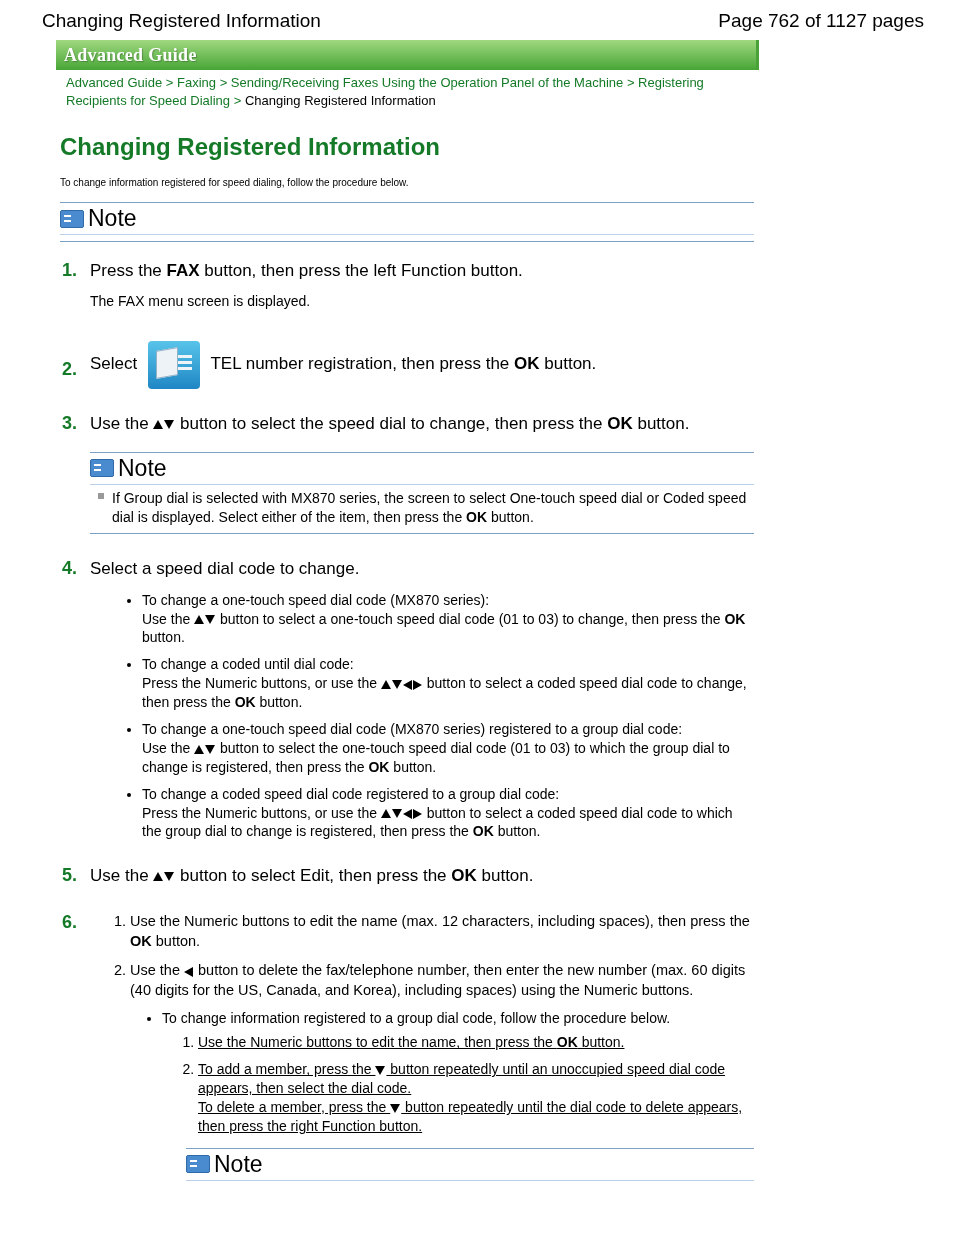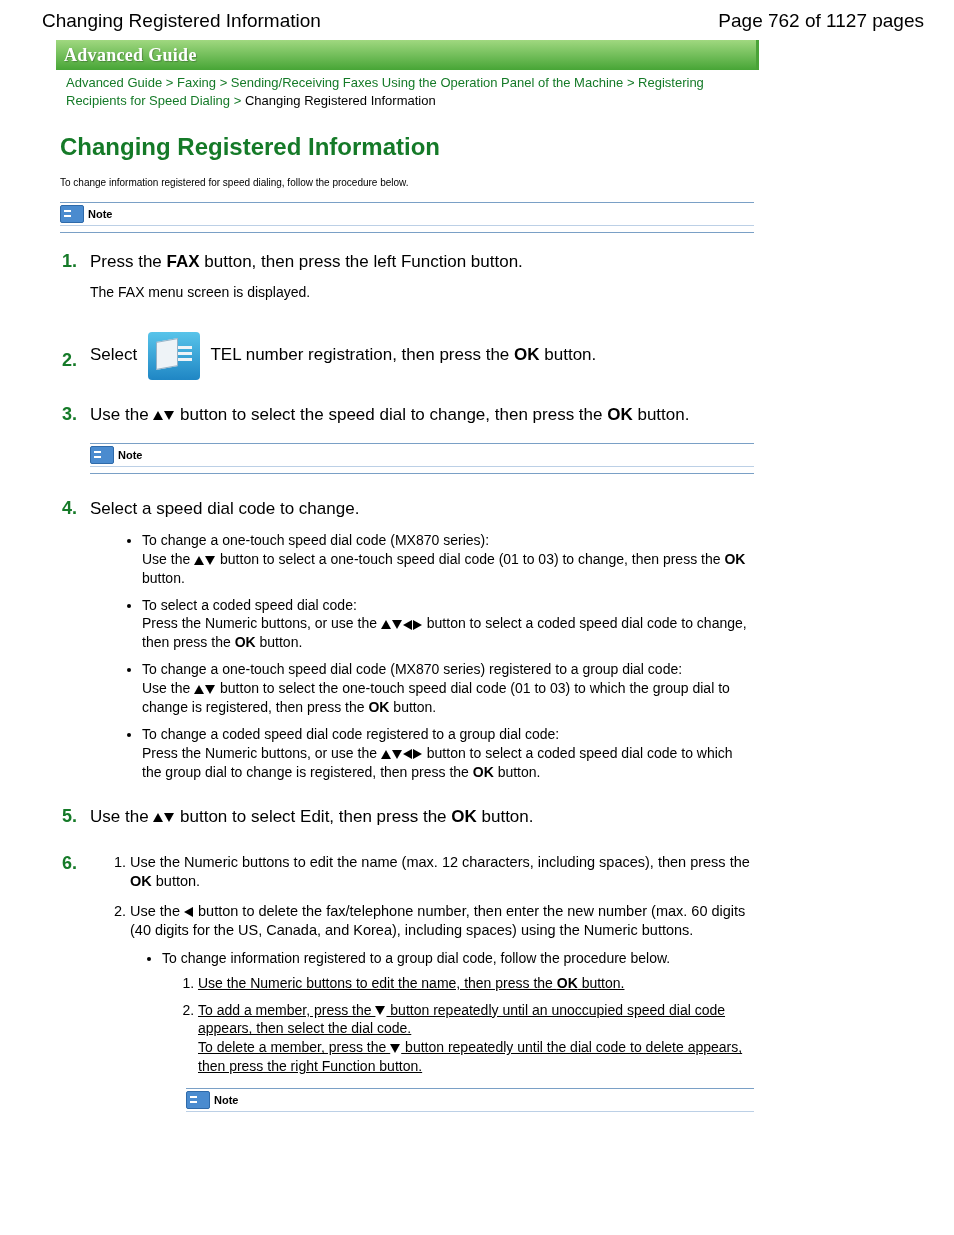--- a/index.html
+++ b/index.html
@@ -54,22 +54,22 @@
   .note-section {
     border-top: 1px solid #7aa0c6;
     border-bottom: 1px solid #7aa0c6;
     margin: 6px 0 18px 0;
     padding: 2px 0 6px 0;
   }
   .note-label {
     display: flex;
     align-items: center;
     gap: 4px;
-    font-weight: bold;
-    font-size: 11px;
+    font-weight: normal;
+    font-size: 23px;
     padding-bottom: 2px;
     border-bottom: 1px solid #bcd0e6;
   }
   .note-icon {
     width: 22px;
     height: 16px;
     background: #4a8bcf;
     border: 1px solid #2f6aa9;
     border-radius: 2px;
     display: inline-block;
@@ -246,33 +246,37 @@
       <div class="step-head">
         <span>Use the </span>
         <span><span class="arw up"></span><span class="arw down"></span></span>
         <span> button to select the speed dial to change, then press the </span><span class="bold">OK</span><span> button.</span>
       </div>
       <div class="note-section" style="margin:16px 0 0 0;">
         <div class="note-label">
           <span class="note-icon"></span>
           <span>Note</span>
         </div>
+        <div class="note-body">
+          <span class="bullet"></span>
+          <span>If Group dial is selected with MX870 series, the screen to select One-touch speed dial or Coded speed dial is displayed. Select either of the item, then press the </span><span class="bold">OK</span><span> button.</span>
+        </div>
       </div>
     </li>
 
     <li>
       <span class="num">4.</span>
       <div class="step-head">Select a speed dial code to change.</div>
       <ul class="bullets">
         <li>
           <span>To change a one-touch speed dial code (MX870 series):</span><br>
           <span>Use the </span><span><span class="arw up"></span><span class="arw down"></span></span><span> button to select a one-touch speed dial code (01 to 03) to change, then press the </span><span class="bold">OK</span><span> button.</span>
         </li>
         <li>
-          <span>To select a coded speed dial code:</span><br>
+          <span>To change a coded until dial code:</span><br>
           <span>Press the Numeric buttons, or use the </span><span><span class="arw up"></span><span class="arw down"></span><span class="arw left"></span><span class="arw right"></span></span><span> button to select a coded speed dial code to change, then press the </span><span class="bold">OK</span><span> button.</span>
         </li>
         <li>
           <span>To change a one-touch speed dial code (MX870 series) registered to a group dial code:</span><br>
           <span>Use the </span><span><span class="arw up"></span><span class="arw down"></span></span><span> button to select the one-touch speed dial code (01 to 03) to which the group dial to change is registered, then press the </span><span class="bold">OK</span><span> button.</span>
         </li>
         <li>
           <span>To change a coded speed dial code registered to a group dial code:</span><br>
           <span>Press the Numeric buttons, or use the </span><span><span class="arw up"></span><span class="arw down"></span><span class="arw left"></span><span class="arw right"></span></span><span> button to select a coded speed dial code to which the group dial to change is registered, then press the </span><span class="bold">OK</span><span> button.</span>
         </li>

